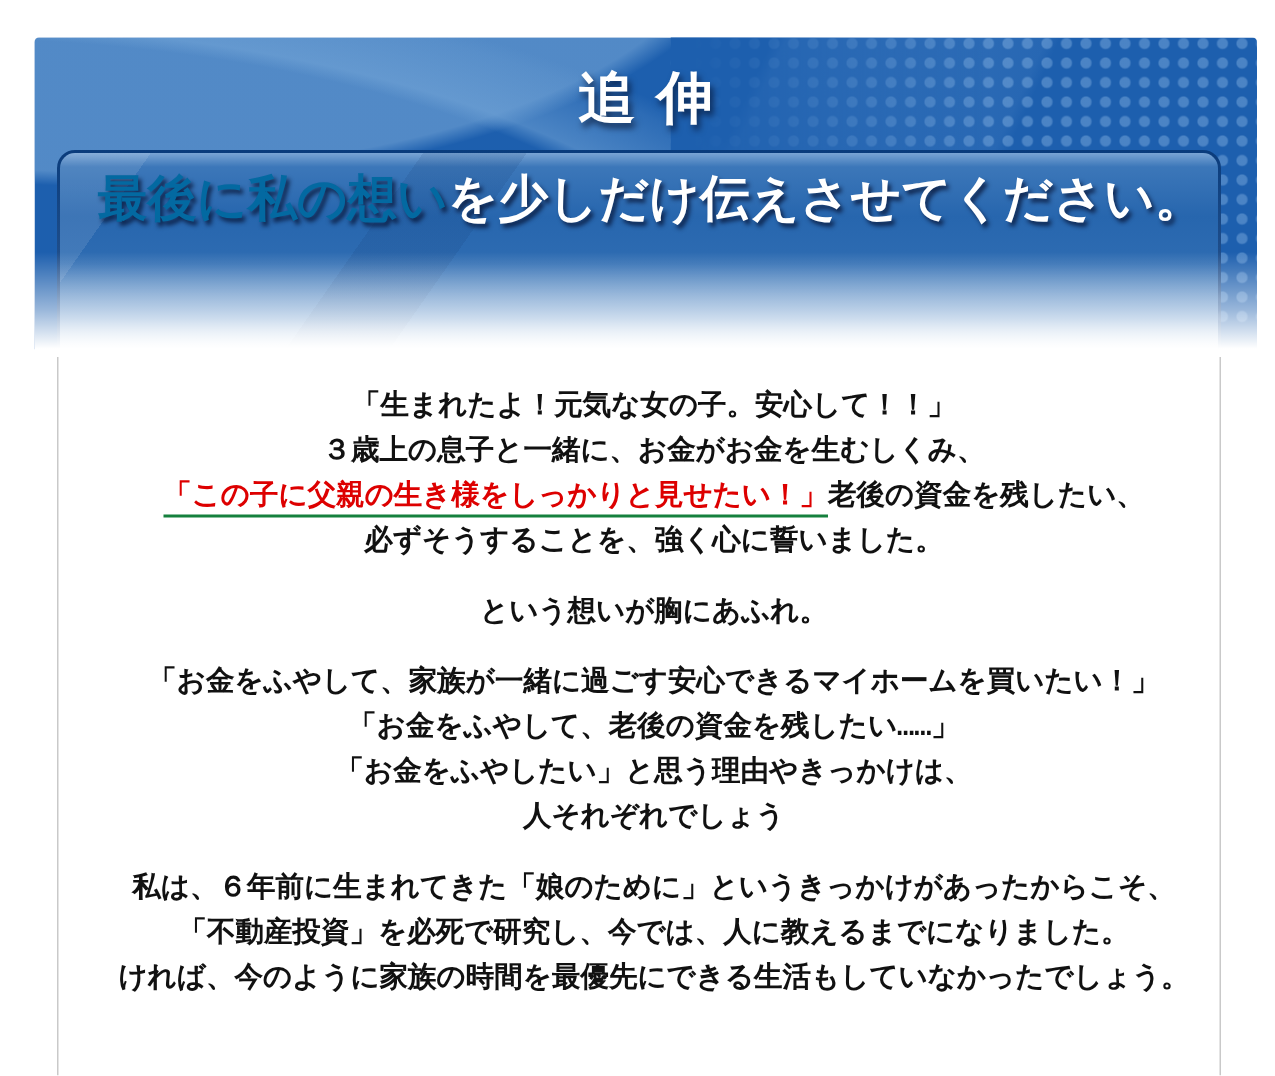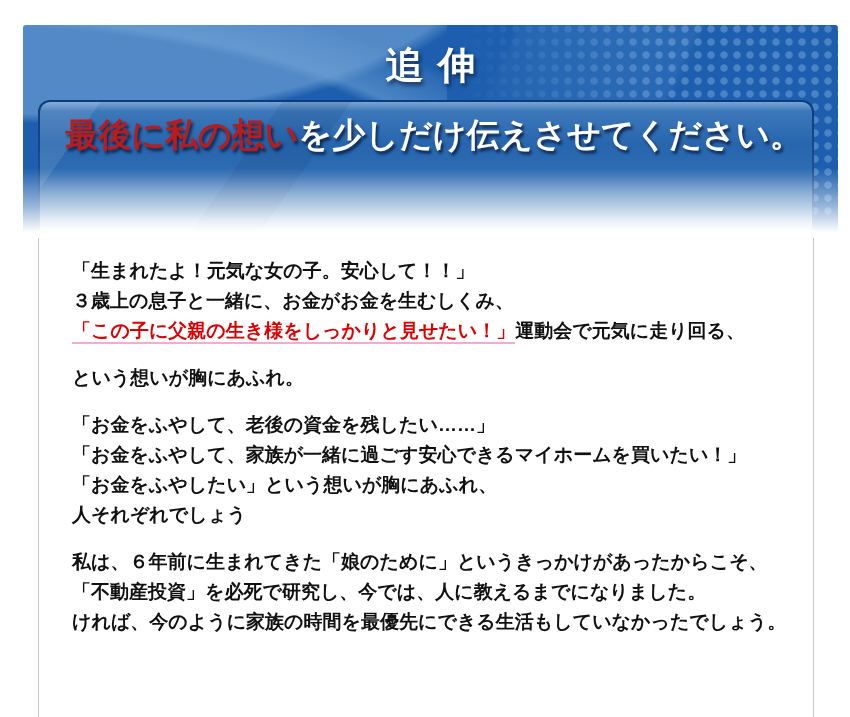--- a/index.html
+++ b/index.html
@@ -1,19 +1,19 @@
 <!DOCTYPE html>
 <html><head>
 <meta charset="utf-8">
 <style>
   html,body{margin:0;padding:0;}
   .page{
     position:relative; width:850px; height:717px; background:#ffffff;
     overflow:hidden;
-    font-family:Liberation Sans, sans-serif;
+    font-family:Liberation Mono, monospace;
   }
   
   .header-band{
     position:absolute; left:23px; top:25px; width:815px; height:208px;
     border-radius:3px 3px 0 0;
     background:
       linear-gradient(115deg, rgba(255,255,255,0) 54%, rgba(130,175,225,0.28) 55%, rgba(130,175,225,0.10) 74%, rgba(255,255,255,0) 75%),
       radial-gradient(ellipse 980px 430px at -8% 118%, rgba(255,255,255,0) 57%, rgba(115,165,215,0.55) 59%, rgba(115,165,215,0.18) 66%, rgba(255,255,255,0) 68%),
       radial-gradient(ellipse 760px 320px at 6% -40%, rgba(85,140,200,0.95) 54%, rgba(85,140,200,0) 57%),
       #1d5fae;
@@ -47,36 +47,36 @@
   .header-fade{
     position:absolute; left:23px; top:168px; width:815px; height:70px; z-index:3;
     background:linear-gradient(to bottom, rgba(255,255,255,0) 0%, rgba(255,255,255,0.55) 55%, #ffffff 92%);
   }
   .banner-text{
     position:absolute; left:38px; top:106px; width:776px; z-index:5;
     text-align:center; font-weight:bold; font-size:33px; line-height:58px;
     color:#ffffff; text-shadow:2px 3px 3px rgba(5,15,45,0.75);
     white-space:nowrap;
   }
-  .banner-text .hl{ color:#b91c1c;margin-left:16px; }
+  .banner-text .hl{ color:#0369a1;margin-left:16px; }
   
   .body-box{
     position:absolute; left:38px; top:233px; width:776px; height:484px; z-index:1;
     background:#ffffff; box-sizing:border-box;
     border-left:1px solid #c9c9c9; border-right:1px solid #c9c9c9;
   }
   .body-content{
     position:absolute; left:38px; top:256px; width:776px; z-index:4;
     box-sizing:border-box; padding:0 14px 0 34px;
     font-size:19px; font-weight:bold; color:#111111;
   }
-  .para{ margin:0 0 17px 0; }
+  .para{ margin:0 0 17px 0;text-align:center; }
   .tline{ line-height:30px; }
   .red-u{
-    color:#dd0000; border-bottom:2px solid #f9a8d4; padding-bottom:1px;
+    color:#dd0000; border-bottom:2px solid #15803d; padding-bottom:1px;
   }
 </style>
 </head>
 <body>
 
 <div class="page">
 
   <div class="header-band"></div>
 
   <div class="header-title">追伸</div>
@@ -91,31 +91,32 @@
     <div><span class="hl">最後に私の想い</span><span>を少しだけ伝えさせてください。</span></div>
   </div>
 
   <div class="body-box"></div>
 
   <div class="body-content">
 
     <div class="para">
       <div class="tline">「生まれたよ！元気な女の子。安心して！！」</div>
       <div class="tline">３歳上の息子と一緒に、お金がお金を生むしくみ、</div>
-      <div class="tline"><span class="red-u">「この子に父親の生き様をしっかりと見せたい！」</span><span>運動会で元気に走り回る、</span></div>
+      <div class="tline"><span class="red-u">「この子に父親の生き様をしっかりと見せたい！」</span><span>老後の資金を残したい、</span></div>
+      <div class="tline">必ずそうすることを、強く心に誓いました。</div>
     </div>
 
     <div class="para">
       <div class="tline">という想いが胸にあふれ。</div>
     </div>
 
     <div class="para">
+      <div class="tline">「お金をふやして、家族が一緒に過ごす安心できるマイホームを買いたい！」</div>
       <div class="tline">「お金をふやして、老後の資金を残したい……」</div>
-      <div class="tline">「お金をふやして、家族が一緒に過ごす安心できるマイホームを買いたい！」</div>
-      <div class="tline">「お金をふやしたい」という想いが胸にあふれ、</div>
+      <div class="tline">「お金をふやしたい」と思う理由やきっかけは、</div>
       <div class="tline">人それぞれでしょう</div>
     </div>
 
     <div class="para">
       <div class="tline">私は、６年前に生まれてきた「娘のために」というきっかけがあったからこそ、</div>
       <div class="tline">「不動産投資」を必死で研究し、今では、人に教えるまでになりました。</div>
       <div class="tline">ければ、今のように家族の時間を最優先にできる生活もしていなかったでしょう。</div>
     </div>
 
   </div>

